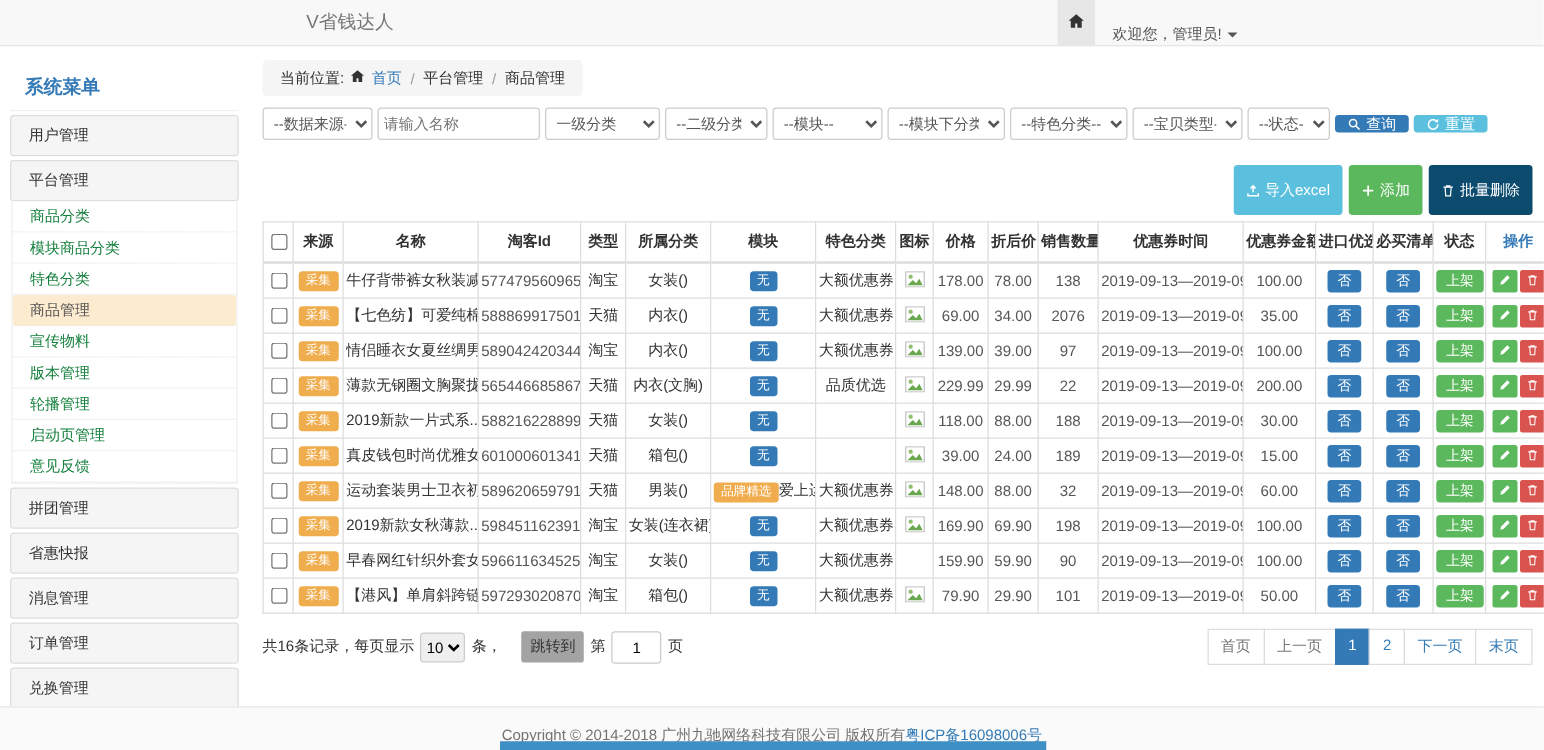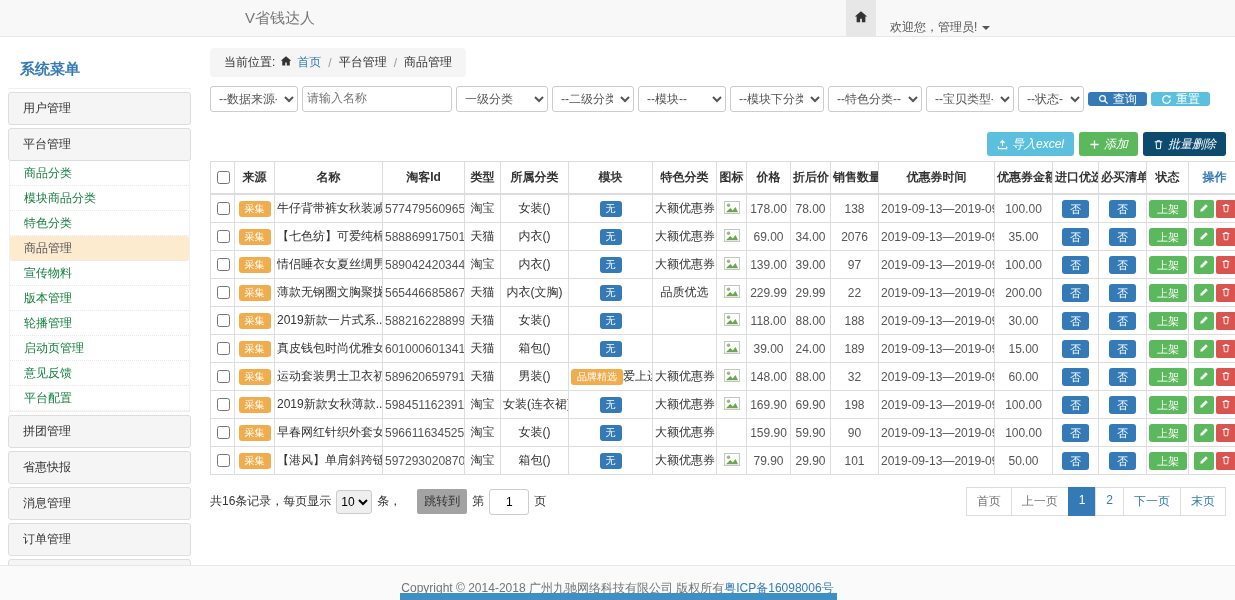--- a/index.html
+++ b/index.html
@@ -31,21 +31,21 @@
   .filter-row{display:flex;gap:4px;margin-top:9px;align-items:center;}
   .filter-row select,.filter-row input{height:26px;border:1px solid #ccc;border-radius:3px;background:#fff;color:#555;font-size:12px;font-family:inherit;padding:0 4px;box-sizing:border-box;}
   .btn{height:14px;border:none;border-radius:3px;color:#fff;font-size:12px;padding:0 10px;display:inline-flex;align-items:center;gap:4px;cursor:pointer;font-family:inherit;}
   .btn svg{display:block;}
   .btn-primary{background:#337ab7;}
   .btn-info{background:#5bc0de;}
   .btn-success{background:#5cb85c;}
   .btn-danger-light{background:#0c4a6e;}
 
   .toolbar{margin-top:20px;display:flex;justify-content:flex-end;gap:5px;}
-  .toolbar .btn{height:24px;font-style:italic;}
+  .toolbar .btn{height:40px;}
 
   table.grid{width:100%;border-collapse:collapse;table-layout:fixed;margin-top:5px;}
   .grid th,.grid td{border:1px solid #ddd;text-align:center;padding:4px 2px;overflow:hidden;white-space:nowrap;font-size:12px;height:17px;vertical-align:middle;}
   .grid th{border-bottom:2px solid #ddd;font-weight:bold;color:#333;padding:6px 2px;}
   .grid th.op-head{color:#337ab7;}
   .grid td.num{color:#555;}
 
   .badge{display:inline-block;padding:2px 6px;border-radius:3px;color:#fff;font-size:10px;line-height:12px;}
   .badge-orange{background:#f0ad4e;}
   .badge-blue{background:#337ab7;}
@@ -98,21 +98,20 @@
       <div class="sb-sub">
         <div class="sb-sub-item">商品分类</div>
         <div class="sb-sub-item">模块商品分类</div>
         <div class="sb-sub-item">特色分类</div>
         <div class="sb-sub-item active">商品管理</div>
         <div class="sb-sub-item">宣传物料</div>
         <div class="sb-sub-item">版本管理</div>
         <div class="sb-sub-item">轮播管理</div>
         <div class="sb-sub-item">启动页管理</div>
         <div class="sb-sub-item">意见反馈</div>
-        <div class="sb-sub-item">平台配置</div>
       </div>
       <div class="sb-group">拼团管理</div>
       <div class="sb-group">省惠快报</div>
       <div class="sb-group">消息管理</div>
       <div class="sb-group">订单管理</div>
       <div class="sb-group">兑换管理</div>
       <div class="sb-group">统计管理</div>
     </div>
 </div>
 
@@ -125,21 +124,21 @@
         </svg></span>
     <span class="bc-home">首页</span>
     <span class="sep">/</span>
     <span>平台管理</span>
     <span class="sep">/</span>
     <span>商品管理</span>
   </div>
 
   <div class="filter-row">
       <select style="width: 88px;"><option>--数据来源--</option></select>
-      <input placeholder="请输入名称" style="width: 150px; font-family: Liberation Mono, monospace;">
+      <input placeholder="请输入名称" style="width: 130px;">
       <select style="width: 92px;"><option>一级分类</option></select>
       <select style="width: 82px;"><option>--二级分类--</option></select>
       <select style="width: 88px;"><option>--模块--</option></select>
       <select style="width: 94px;"><option>--模块下分类--</option></select>
       <select style="width: 94px;"><option>--特色分类--</option></select>
       <select style="width: 88px;"><option>--宝贝类型--</option></select>
       <select style="width: 66px;"><option>--状态--</option></select>
       <button class="btn btn-primary">
         <span>
           <svg width="11" height="11" viewBox="0 0 16 16">

